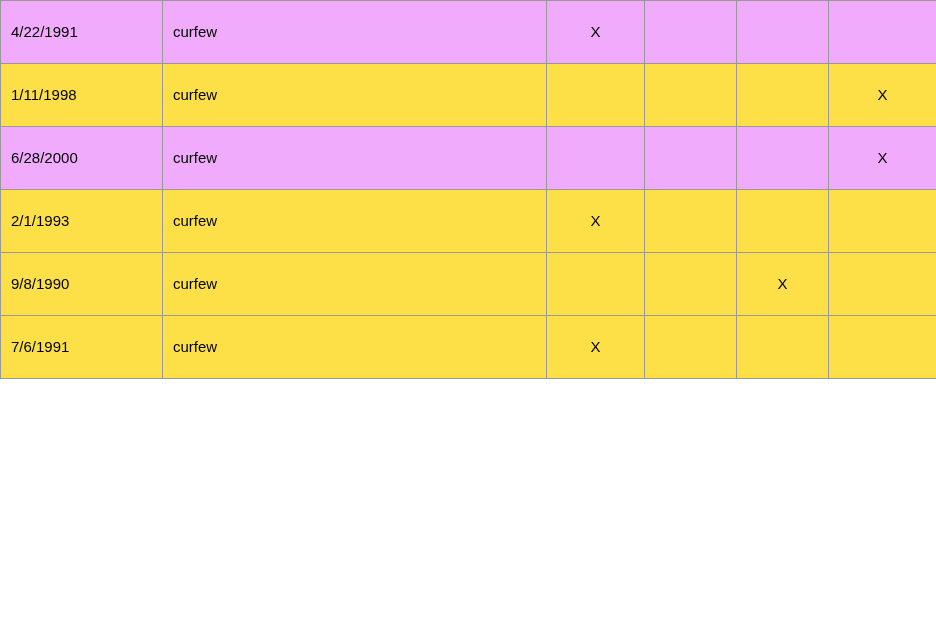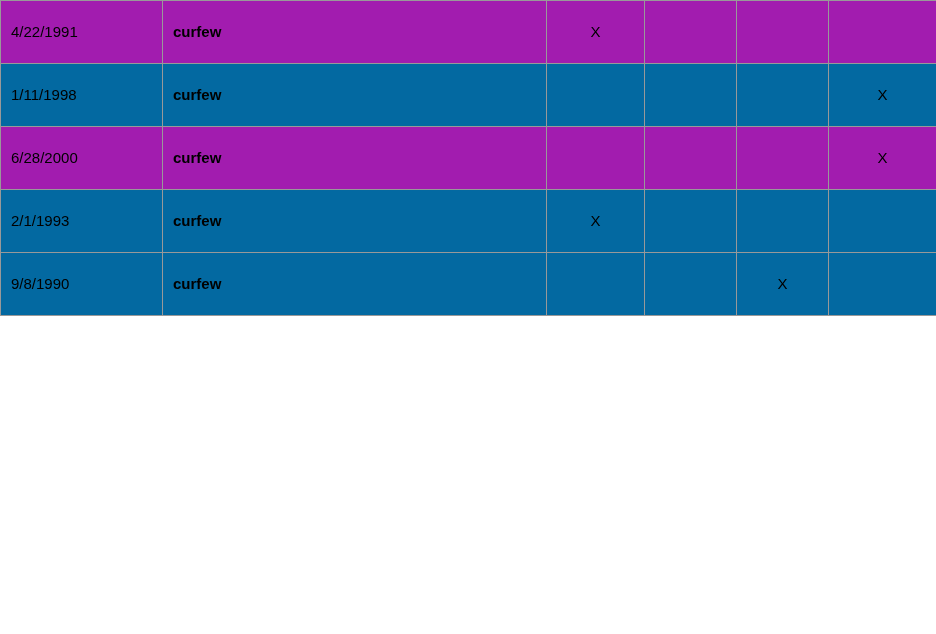--- a/index.html
+++ b/index.html
@@ -24,35 +24,35 @@
     height: 63px;
     padding: 0 10px;
     font-size: 15px;
     line-height: 1.2;
     vertical-align: middle;
     box-sizing: border-box;
     overflow: hidden;
     white-space: nowrap;
   }
   tr.row-shaded td {
-    background: #a21caf;
+    background: #f0abfc;
   }
   tr.row-plain td {
-    background: #0369a1;
+    background: #fde047;
   }
   
   col.c-date  { width: 162px; }
   col.c-type  { width: 384px; }
   col.c-m1    { width: 98px; }
   col.c-m2    { width: 92px; }
   col.c-m3    { width: 92px; }
   col.c-m4    { width: 108px; }
 
   td.cell-date { text-align: left; }
-  td.cell-type { text-align: left; font-weight: bold; }
+  td.cell-type { text-align: left; }
   td.cell-mark { text-align: center; font-size: 15px; }
   
   table.data-table tr td:first-child { border-left: 1px solid #999999; }
 </style>
 </head>
 <body>
 
 <table class="data-table">
   <colgroup>
     <col class="c-date">
@@ -96,14 +96,22 @@
       <td class="cell-mark"></td>
     </tr>
     <tr class="row-plain">
       <td class="cell-date">9/8/1990</td>
       <td class="cell-type">curfew</td>
       <td class="cell-mark"></td>
       <td class="cell-mark"></td>
       <td class="cell-mark">X</td>
       <td class="cell-mark"></td>
     </tr>
+    <tr class="row-plain">
+      <td class="cell-date">7/6/1991</td>
+      <td class="cell-type">curfew</td>
+      <td class="cell-mark">X</td>
+      <td class="cell-mark"></td>
+      <td class="cell-mark"></td>
+      <td class="cell-mark"></td>
+    </tr>
   </tbody>
 </table>
 
 </body></html>

